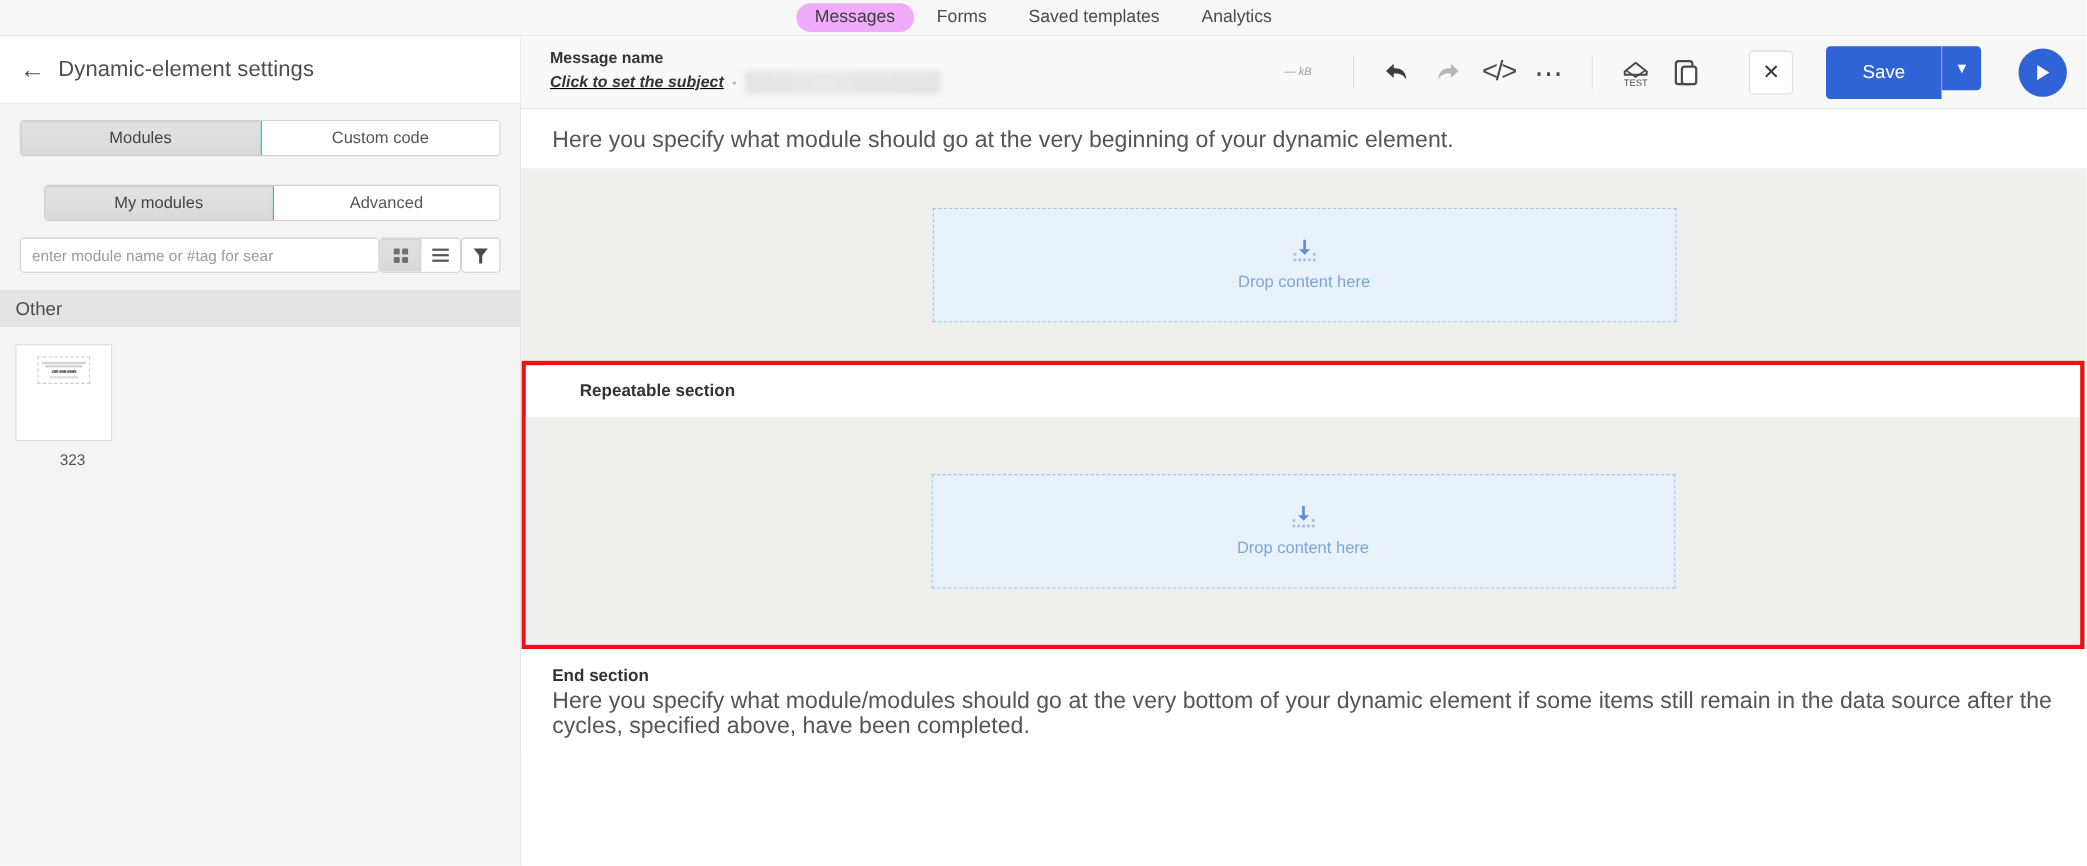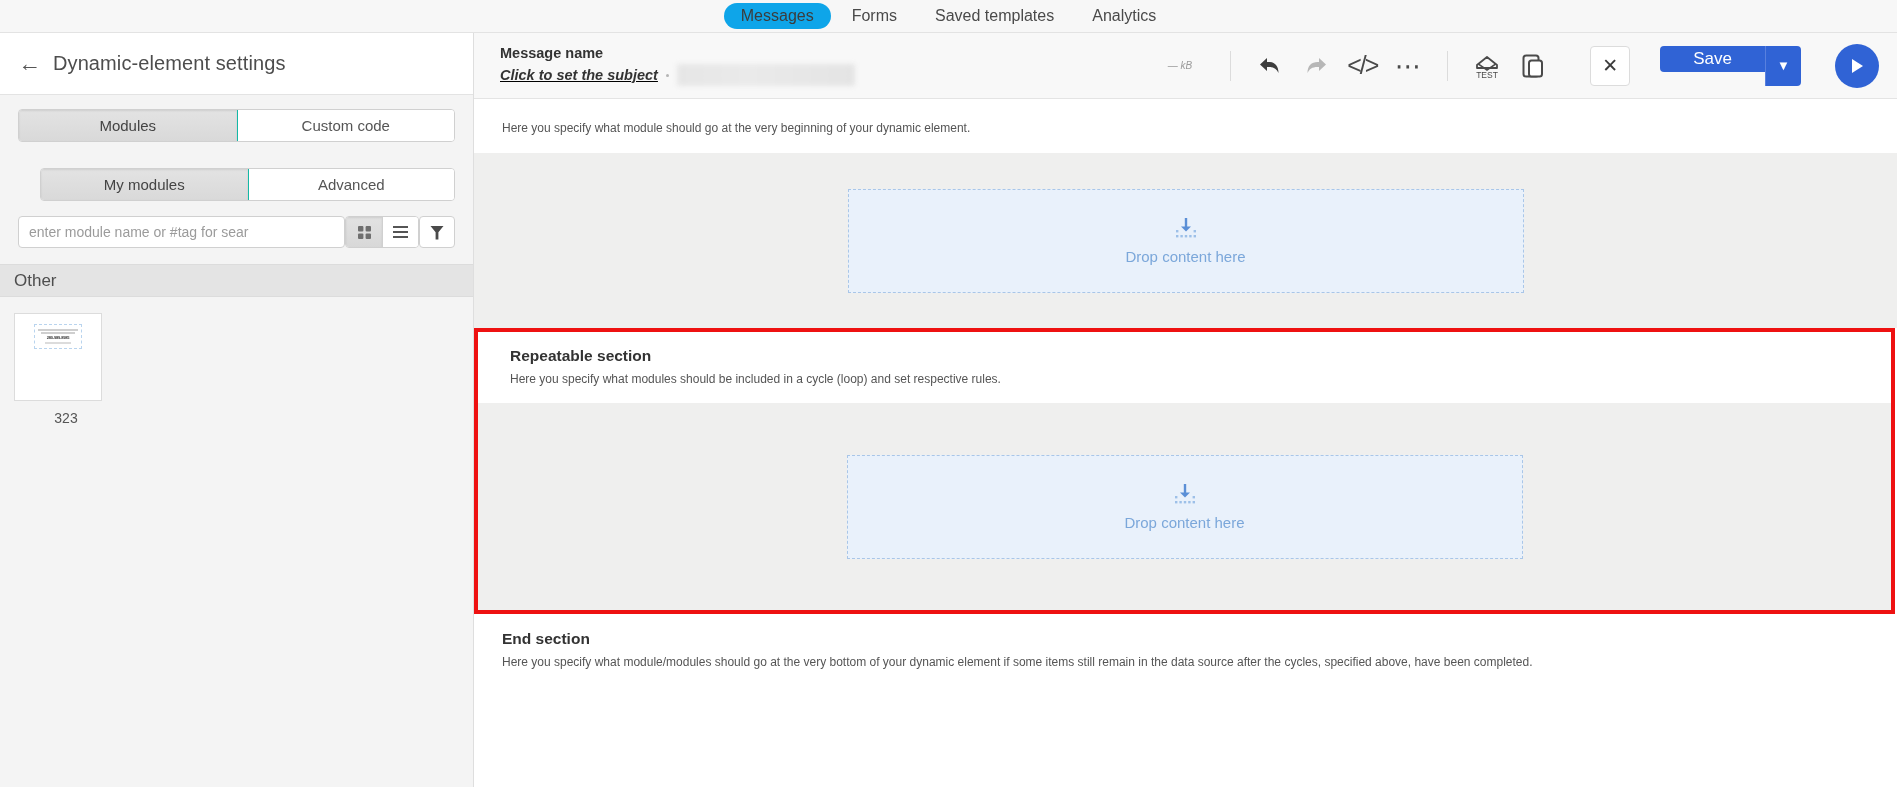--- a/index.html
+++ b/index.html
@@ -23,21 +23,21 @@
   .top-tab {
     font-size: 16px;
     color: #4a4a4a;
     padding: 5px 17px;
     border-radius: 14px;
     line-height: 1;
     cursor: pointer;
     white-space: nowrap;
   }
   .top-tab.active {
-    background: #0ea5e9;
+    background: #f0abfc;
     color: #3c3c3c;
   }
 
   
   .body-split { display: flex; height: 754px; }
 
   
   .sidebar {
     width: 474px;
     flex: 0 0 474px;
@@ -218,21 +218,21 @@
     border: 1px solid #dcdcdc;
     border-radius: 4px;
     background: #fff;
     display: flex; align-items: center; justify-content: center;
     font-size: 19px; color: #3b3b3b;
     cursor: pointer;
     margin-left: 18px;
   }
   .save-group { display: flex; margin-left: 14px; }
   .save-btn {
-    height: 26px;
+    height: 48px;
     background: #3063d5;
     color: #fff;
     font-size: 17px;
     padding: 0 33px;
     border: none;
     border-radius: 4px 0 0 4px;
     cursor: pointer;
     font-family: "Liberation Sans", sans-serif;
   }
   .save-caret {
@@ -250,21 +250,21 @@
     background: #3063d5;
     display: flex; align-items: center; justify-content: center;
     margin-left: 18px;
     cursor: pointer;
   }
 
   
   .canvas { flex: 1 1 auto; overflow: hidden; background: #fff; }
   .sec-head { padding: 16px 28px 14px 28px; background: #fff; }
   .sec-title { font-size: 15.5px; font-weight: bold; color: #333; line-height: 20px; }
-  .sec-desc { font-size: 12px; color: #555; line-height: 22px; margin-top: 2px; }
+  .sec-desc { font-size: 21px; color: #555; line-height: 22px; margin-top: 2px; }
 
   .drop-area {
     background: #efefee;
     display: flex;
     align-items: center;
     justify-content: center;
   }
   .drop-area.start { height: 175px; }
   .drop-area.repeat { height: 207px; }
   .dropzone {
@@ -451,23 +451,22 @@
               <rect x="11.8" y="19" width="2.4" height="2.4"></rect>
               <rect x="16.2" y="19" width="2.4" height="2.4"></rect>
               <rect x="20.6" y="19" width="2.4" height="2.4"></rect>
             </g>
           </svg>
           <div class="dropzone-label">Drop content here</div>
         </div>
       </div>
 
       <div class="repeat-wrap">
-        <div class="sec-head" style="padding:14px 24px 13px 32px;">
+        <div class="sec-head" style="padding:14px 24px 13px 32px;margin-left:17px;">
           <div class="sec-title">Repeatable section</div>
-          <div class="sec-desc">Here you specify what modules should be included in a cycle (loop) and set respective rules.</div>
         </div>
         <div class="drop-area repeat">
           <div class="dropzone">
             <svg width="26" height="24" viewBox="0 0 26 24">
               <path d="M13 2 V12" stroke="#5b8fd6" stroke-width="2.4"></path>
               <path d="M8 10.5 L13 15.5 L18 10.5 Z" fill="#5b8fd6"></path>
               <g fill="#9dc0e8">
                 <rect x="3" y="14" width="2.4" height="2.4"></rect>
                 <rect x="20.6" y="14" width="2.4" height="2.4"></rect>
                 <rect x="3" y="19" width="2.4" height="2.4"></rect>

